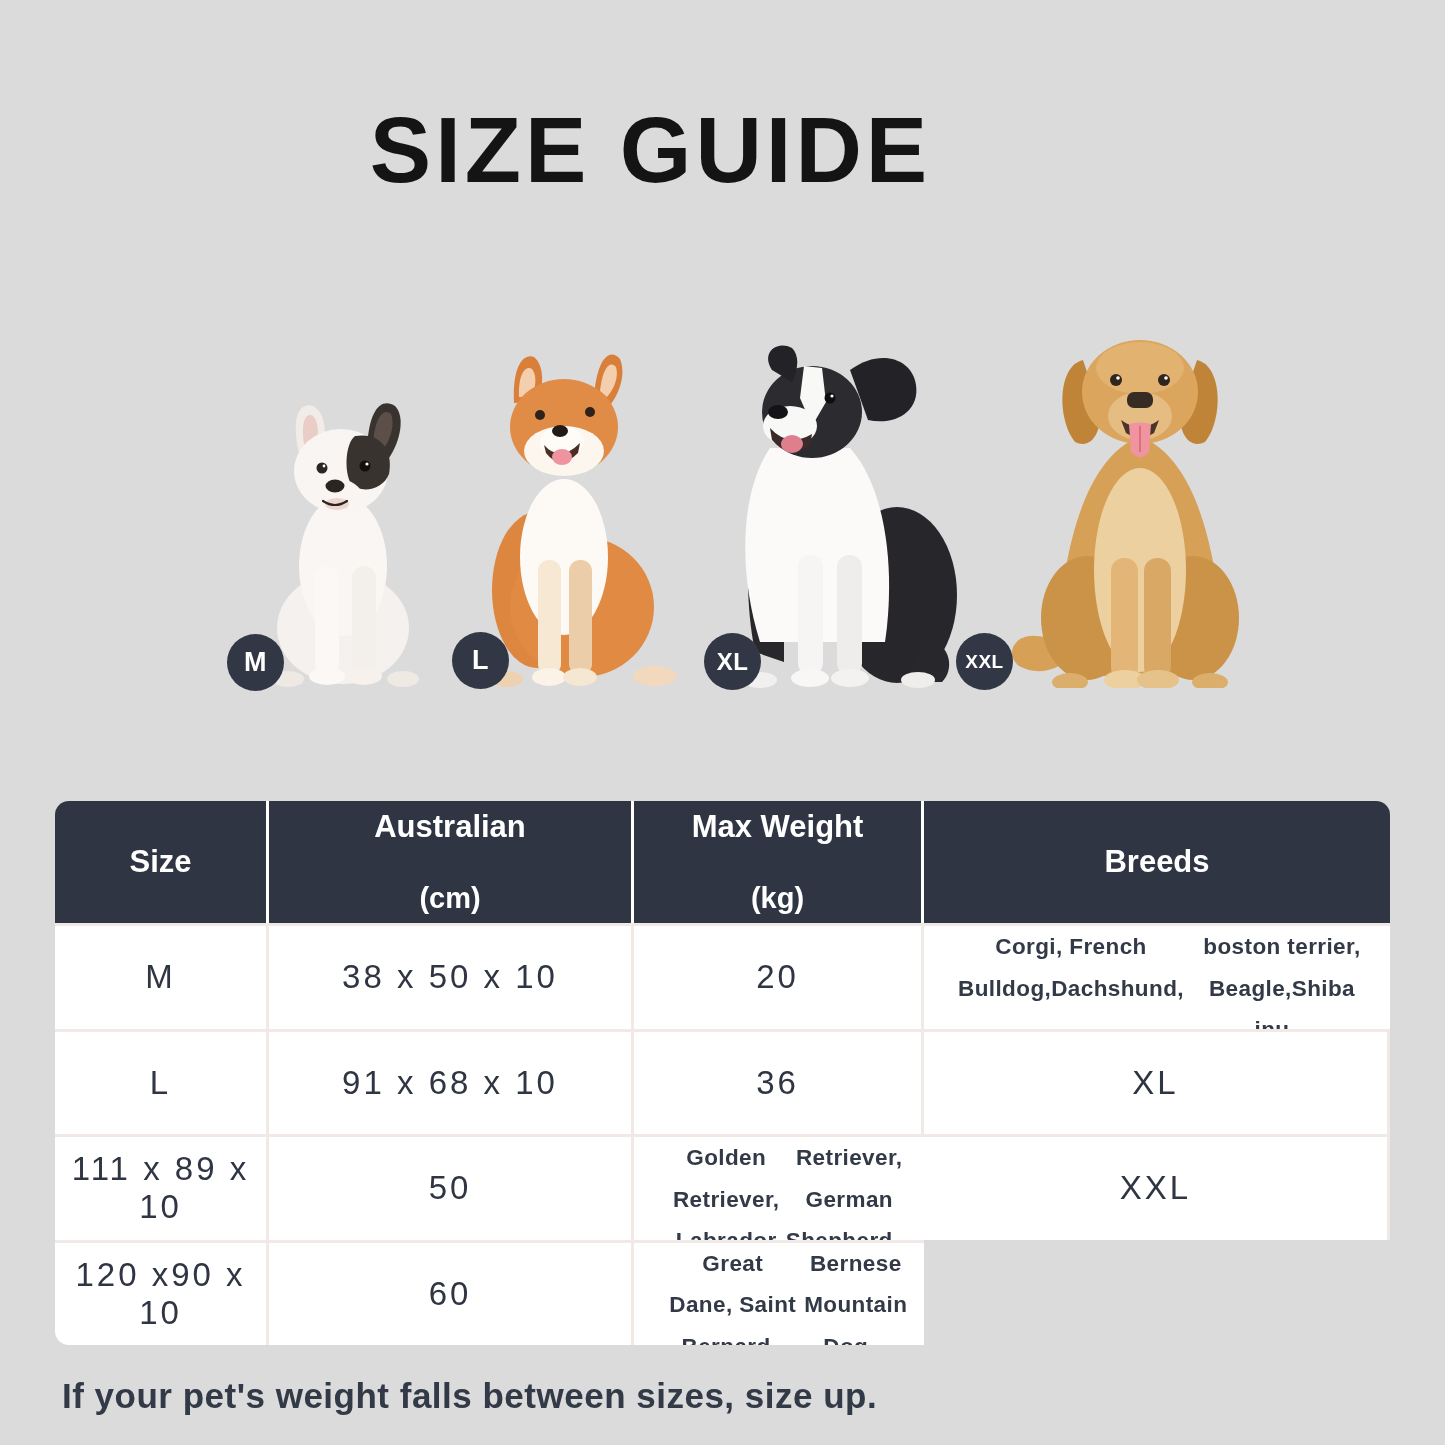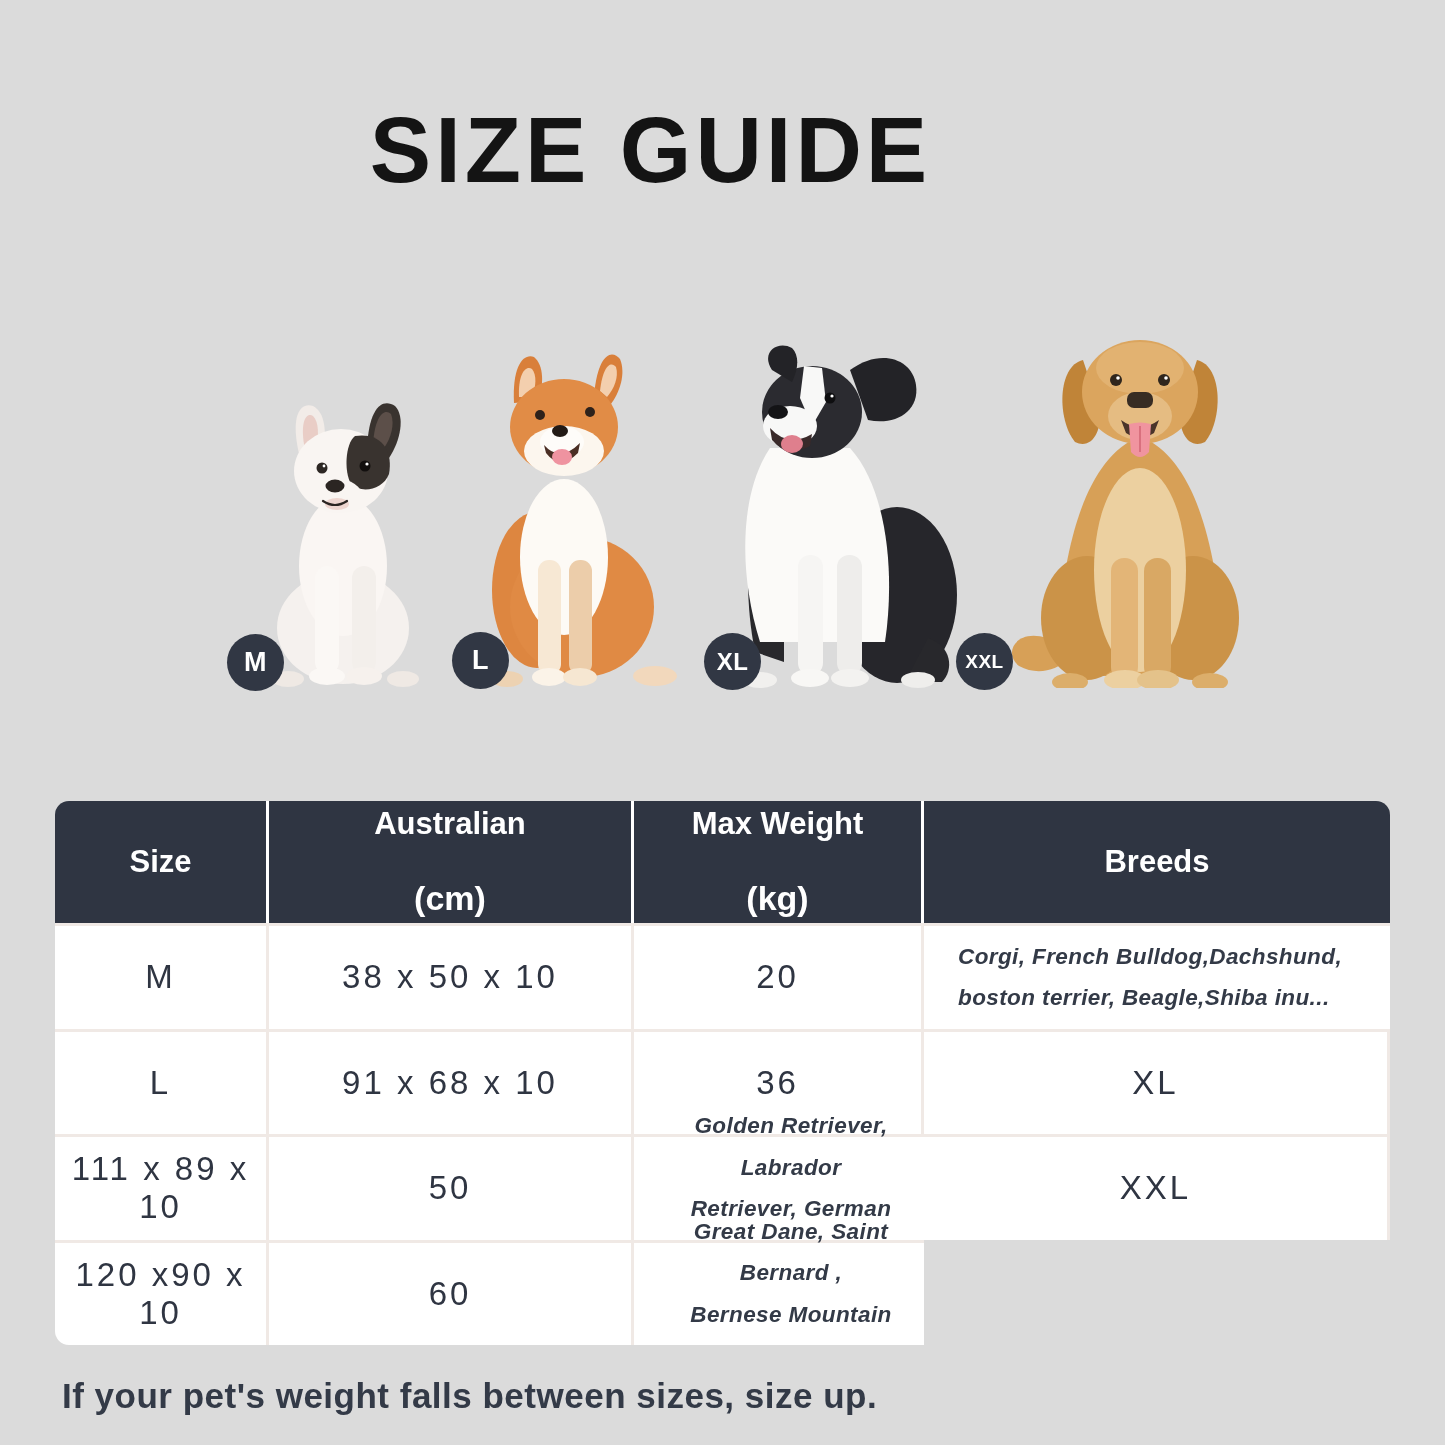--- a/index.html
+++ b/index.html
@@ -48,35 +48,34 @@
     grid-template-rows:122px 105.5px 105.5px 105.5px 105.5px;
     border-radius:14px; overflow:hidden;text-align:center;
   }
   .hcell {
     background:#2f3542; color:#fff;
     display:flex; flex-direction:column; align-items:center; justify-content:center;
     font-weight:bold; font-size:31px; line-height:1.25;
     border-right:3px solid #ffffff;
   }
   .hcell:nth-child(4) { border-right:none; }
-  .hsub { font-weight:bold; font-size:34px;margin-top:33px; }
+  .hsub { font-weight:bold; font-size:29px;margin-top:33px; }
   .cell {
     background:#ffffff;
     display:flex; align-items:center; justify-content:center;
     font-size:33px; letter-spacing:3px; color:#2f3542;
     border-top:3px solid #f0e9e5;
     border-right:3px solid #f0e9e5;
   }
   .cell.last-col { border-right:none; }
   .cell.breeds {
-    flex-direction:column; align-items:flex-start; justify-content:center;
+    flex-direction:row; align-items:flex-start; justify-content:center;
     padding-left:34px; padding-right:10px;
     font-size:22.5px; font-weight:bold; letter-spacing:0.4px; line-height:1.85;
     color:#333a47;
-    font-style:italic;
   }
 
   .footer-note {
     position:absolute; left:62px; top:1376px;
     font-size:35px; font-weight:bold; letter-spacing:0.5px;
     color:#333a47;
   }
 </style>
 </head>
 <body>

